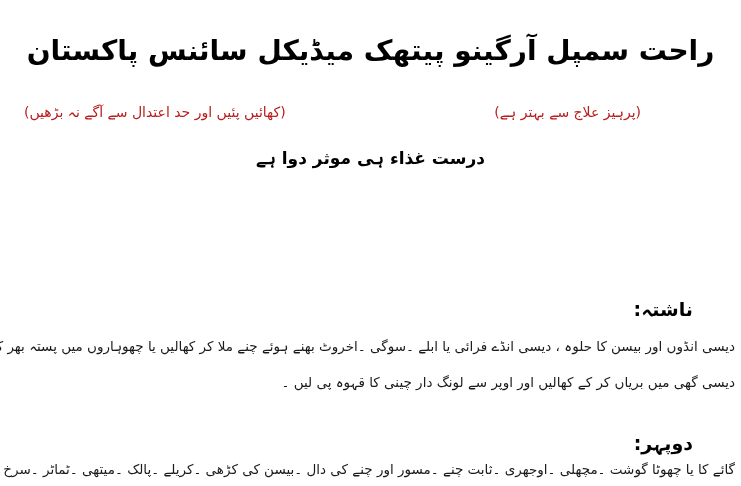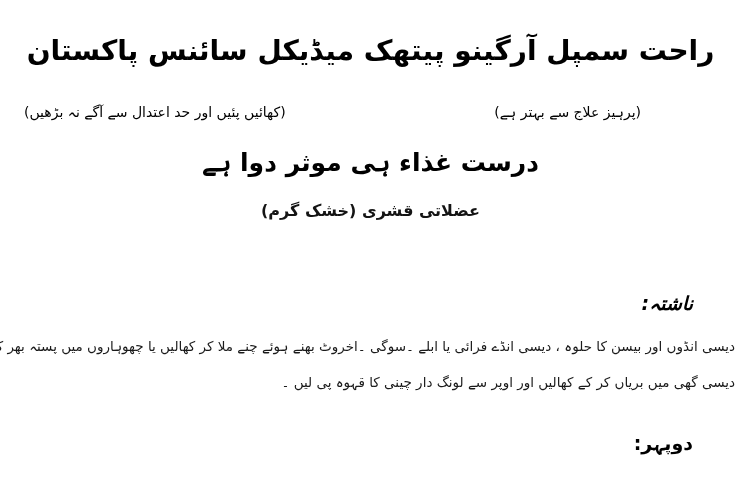--- a/index.html
+++ b/index.html
@@ -27,32 +27,32 @@
     font-size: 28px;
     font-weight: bold;
     color: #000;
     letter-spacing: 0.5px;
     white-space: nowrap;
   }
   .motto {
     position: absolute;
     top: 104px;
     font-size: 14px;
-    color: #000000;
+    color: #b91c1c;
     white-space: nowrap;
   }
   .motto-right { right: 100px; text-align: center; }
   .motto-left  { left: 24px; }
   .slogan {
     position: absolute;
     top: 148px;
     left: 0;
     right: 0;
     text-align: center;
-    font-size: 25px;
+    font-size: 17px;
     font-weight: bold;
     color: #000;
     white-space: nowrap;
   }
   .temperament-line {
     position: absolute;
     top: 201px;
     left: 0;
     right: 0;
     text-align: center;
@@ -71,21 +71,21 @@
     white-space: nowrap;
   }
   .section-heading {
     position: absolute;
     right: 48px;
     font-size: 19px;
     font-weight: bold;
     color: #000;
     white-space: nowrap;
   }
-  .heading-breakfast { top: 292px; font-style: italic; }
+  .heading-breakfast { top: 298px; }
   .heading-lunch     { top: 420px; margin-top: 12px; }
   .body-line {
     position: absolute;
     right: 6px;
     font-size: 13.5px;
     color: #1a1a1a;
     white-space: nowrap;
     text-align: right;
   }
   .line-1 { top: 338px; }
@@ -98,25 +98,25 @@
 <div class="page">
 
   <div class="doc-title">راحت سمپل آرگینو پیتھک میڈیکل سائنس پاکستان</div>
 
   <div class="motto motto-right">(پرہیز علاج سے بہتر ہے)</div>
 
   <div class="motto motto-left">(کھائیں پئیں اور حد اعتدال سے آگے نہ بڑھیں)</div>
 
   <div class="slogan">درست غذاء ہی موثر دوا ہے</div>
 
-  <div class="temperament-line">عضلاتی قشری (خشک گرم)</div>
 
 
   <div class="section-heading heading-breakfast">ناشتہ:</div>
 
   <div class="body-line line-1">دیسی انڈوں اور بیسن کا حلوہ ، دیسی انڈے فرائی یا ابلے ۔سوگی ۔اخروٹ بھنے ہوئے چنے ملا کر کھالیں یا چھوہاروں میں پستہ بھر کر</div>
 
   <div class="body-line line-2">دیسی گھی میں بریاں کر کے کھالیں اور اوپر سے لونگ دار چینی کا قہوہ پی لیں ۔</div>
 
   <div class="section-heading heading-lunch">دوپہر:</div>
 
+  <div class="body-line line-3">گائے کا یا چھوٹا گوشت ۔مچھلی ۔اوجھری ۔ثابت چنے ۔مسور اور چنے کی دال ۔بیسن کی کڑھی ۔کریلے ۔پالک ۔میتھی ۔ٹماٹر ۔سرخ</div>
 
 </div>
 
 </body></html>

